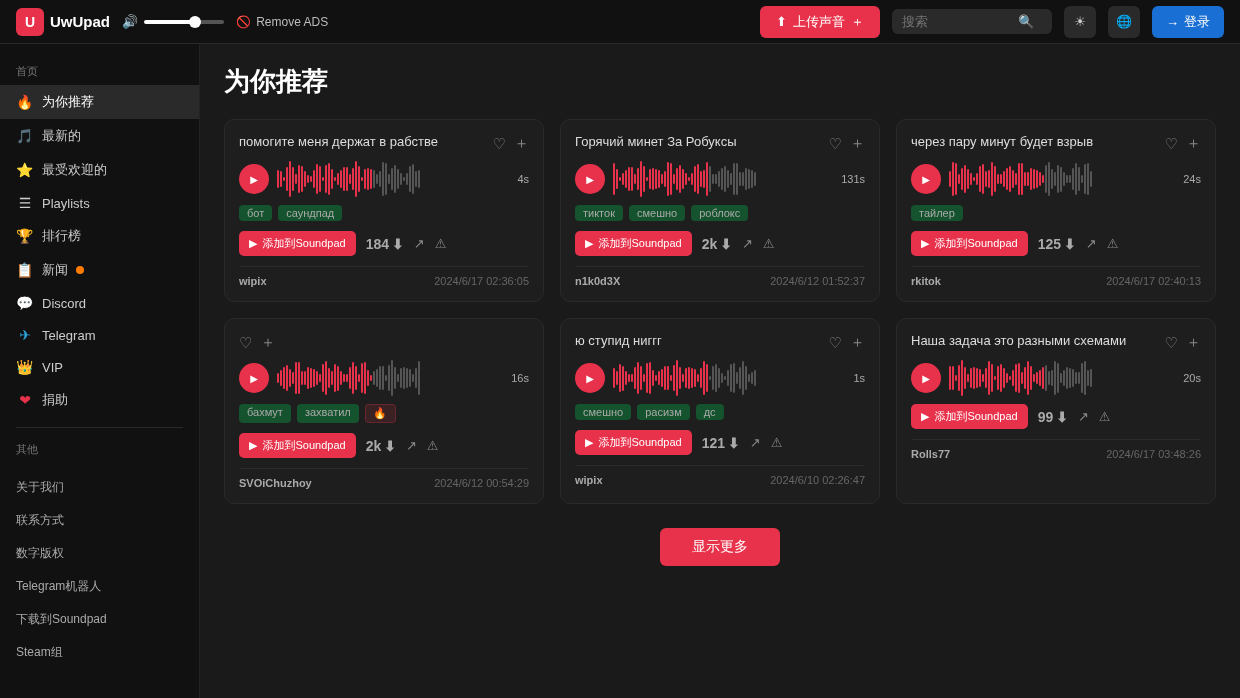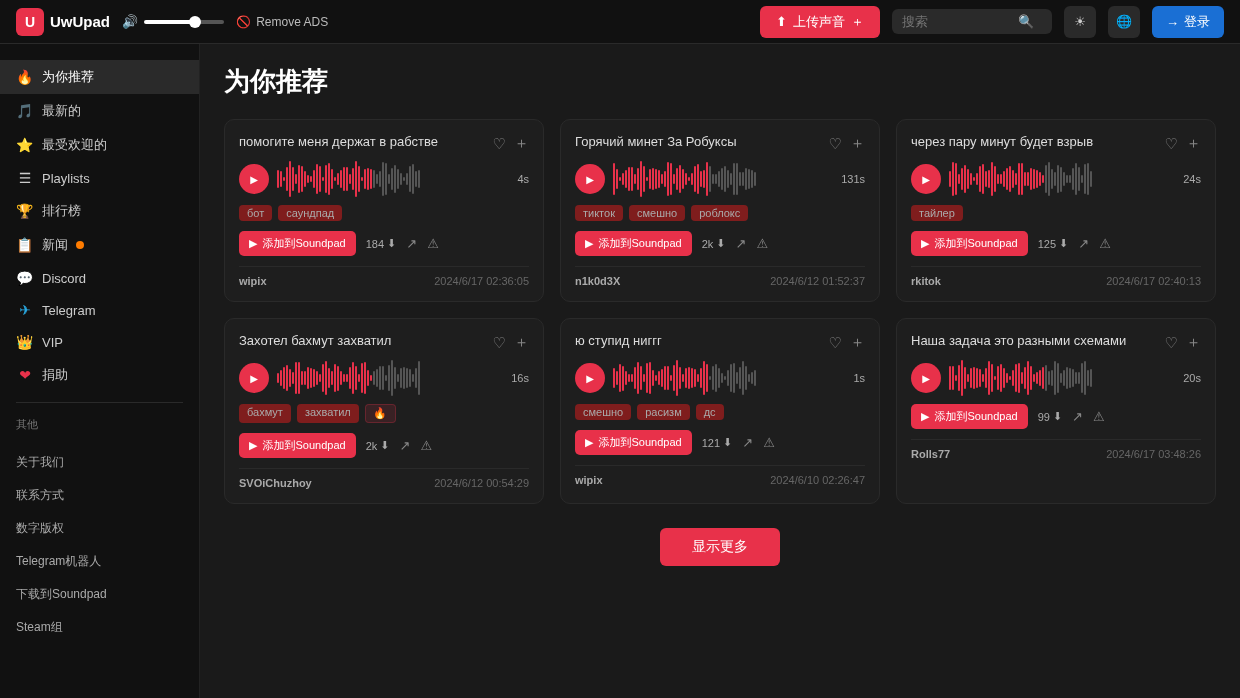--- a/index.html
+++ b/index.html
@@ -214,21 +214,21 @@
     .duration {
       color: #aaa; font-size: 11px; flex-shrink: 0; width: 25px; text-align: right;
     }
 
     
     .card-tags {
       display: flex; gap: 6px; flex-wrap: wrap;
       margin-bottom: 10px;
     }
     .tag {
-      background: #7f1d1d;
+      background: #14532d;
       border-radius: 4px;
       padding: 2px 8px;
       font-size: 11px;
       color: #aaa;
       cursor: pointer;
     }
     .tag-hot {
       background: #e8314a22;
       color: #e8314a;
       border: 1px solid #e8314a44;
@@ -243,22 +243,22 @@
       background: #e8314a;
       color: #fff;
       border: none;
       border-radius: 5px;
       padding: 5px 10px;
       font-size: 11px;
       cursor: pointer;
       display: flex; align-items: center; gap: 5px;
     }
     .card-stat {
-      color: #aaa; font-size: 11px;
-      display: flex; align-items: center; gap: 3px;
+      color: #aaa; font-size: 14px;
+      display: flex; align-items: center; gap: 3px; font-weight: bold;
     }
     .card-action-icon {
       color: #888; font-size: 13px; cursor: pointer;
     }
 
     
     .card-footer {
       display: flex; justify-content: space-between;
       align-items: center;
       border-top: 1px solid #2a2a2a;
@@ -319,20 +319,21 @@
   </div>
   <button class="login-btn">
     <span>→</span>
     <span>登录</span>
   </button>
 </div>
 
 <div class="main-layout">
 
   <div class="sidebar">
+    <div class="sidebar-section-label">首页</div>
 
     <div class="sidebar-item active">
       <span class="item-icon">🔥</span>
       <span>为你推荐</span>
     </div>
     <div class="sidebar-item">
       <span class="item-icon">🎵</span>
       <span>最新的</span>
     </div>
     <div class="sidebar-item">
@@ -643,21 +644,20 @@
           <span class="card-action-icon">⚠</span>
         </div>
         <div class="card-footer">
           <span class="card-author">rkitok</span>
           <span class="card-date">2024/6/17 02:40:13</span>
         </div>
       </div>
 
       <div class="card">
         <div class="card-header">
-          <span class="card-title">Захотел бахмут захватил</span>
           <div class="card-header-actions">
             <span>♡</span>
             <span>＋</span>
           </div>
         </div>
         <div class="waveform-row">
           <div class="play-btn">▶</div>
           <div class="waveform">
               <div class="waveform-bar" style="height:10.152783449710332px"></div>
               <div class="waveform-bar" style="height:15.4141674517607px"></div>

